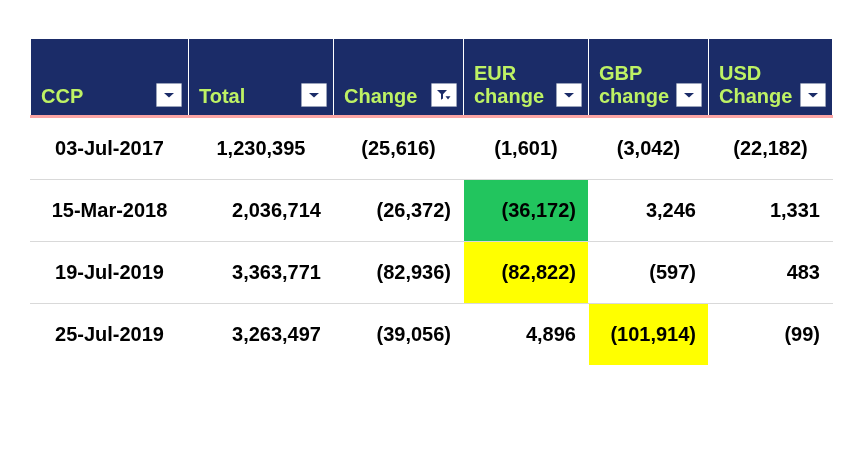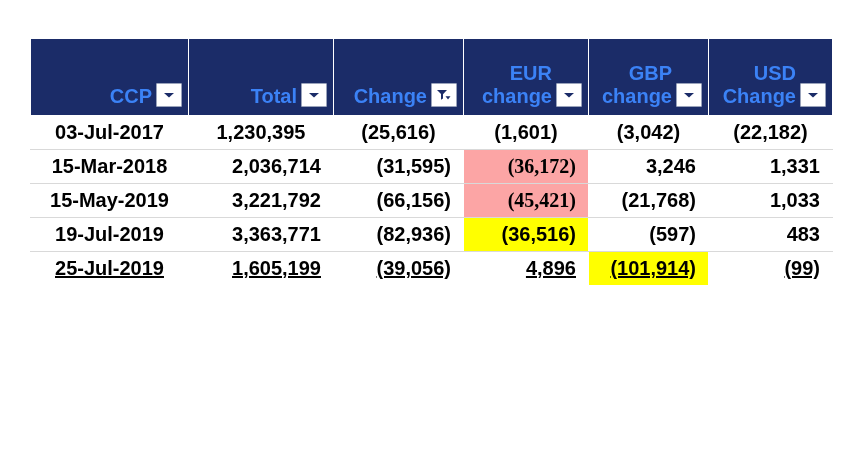--- a/index.html
+++ b/index.html
@@ -26,29 +26,29 @@
 
   table.grid col.c-ccp    { width: 158px; }
   table.grid col.c-total  { width: 145px; }
   table.grid col.c-change { width: 130px; }
   table.grid col.c-eur    { width: 125px; }
   table.grid col.c-gbp    { width: 120px; }
   table.grid col.c-usd    { width: 124px; }
 
   thead th {
     background: #1b2c68;
-    color: #3b82f6;
+    color: #bef264;
     font-weight: bold;
     font-size: 20px;
     height: 68px;
     vertical-align: bottom;
     padding: 0 10px 8px 10px;
     border: 1px solid #ffffff;
     position: relative;
-    text-align: right;
+    text-align: left;
   }
 
   th .hdr-wrap {
     display: block;
     line-height: 1.12;
     padding-right: 26px;
   }
   th .hdr-line2 { display: block; }
 
   
@@ -67,36 +67,36 @@
   }
   .filter-btn svg { display: block; }
 
   tbody td {
     height: 33px;
     font-size: 20px;
     font-weight: bold;
     color: #000000;
     border: 1px solid #ffffff;
     border-bottom: 1px solid #d9d9d9;
-    padding: 0 12px;
+    padding: 14px 12px;
     text-align: right;
     background: #ffffff;
     white-space: nowrap;
   }
-  tbody tr:first-child td { border-top: 1px solid #fca5a5; text-align: center; }
+  tbody tr:first-child td { border-top: 3px solid #fca5a5; text-align: center; }
 
   tbody td.ccp {
     text-align: center;
     padding: 0 6px;
   }
 
-  tbody td.hl-orange { background: #fca5a5; font-family: Liberation Serif, serif; }
+  tbody td.hl-orange { background: #22c55e; }
   tbody td.hl-yellow { background: #ffff00; }
 
-  tbody tr:last-child td { border-bottom: 1px solid #ffffff; text-decoration: underline; }
+  tbody tr:last-child td { border-bottom: 1px solid #ffffff; }
 </style>
 </head>
 <body>
 
 <div id="sheet">
   <table class="grid">
     <colgroup>
       <col class="c-ccp">
         <col class="c-total">
         <col class="c-change">
@@ -168,44 +168,36 @@
           <td class="ccp">03-Jul-2017</td>
           <td>1,230,395</td>
           <td>(25,616)</td>
           <td>(1,601)</td>
           <td>(3,042)</td>
           <td>(22,182)</td>
         </tr>
         <tr>
           <td class="ccp">15-Mar-2018</td>
           <td>2,036,714</td>
-          <td>(31,595)</td>
+          <td>(26,372)</td>
           <td class="hl-orange">(36,172)</td>
           <td>3,246</td>
           <td>1,331</td>
         </tr>
         <tr>
-          <td class="ccp">15-May-2019</td>
-          <td>3,221,792</td>
-          <td>(66,156)</td>
-          <td class="hl-orange">(45,421)</td>
-          <td>(21,768)</td>
-          <td>1,033</td>
-        </tr>
-        <tr>
           <td class="ccp">19-Jul-2019</td>
           <td>3,363,771</td>
           <td>(82,936)</td>
-          <td class="hl-yellow">(36,516)</td>
+          <td class="hl-yellow">(82,822)</td>
           <td>(597)</td>
           <td>483</td>
         </tr>
         <tr>
           <td class="ccp">25-Jul-2019</td>
-          <td>1,605,199</td>
+          <td>3,263,497</td>
           <td>(39,056)</td>
           <td>4,896</td>
           <td class="hl-yellow">(101,914)</td>
           <td>(99)</td>
         </tr>
       </tbody>
   </table>
 </div>
 
 </body></html>

